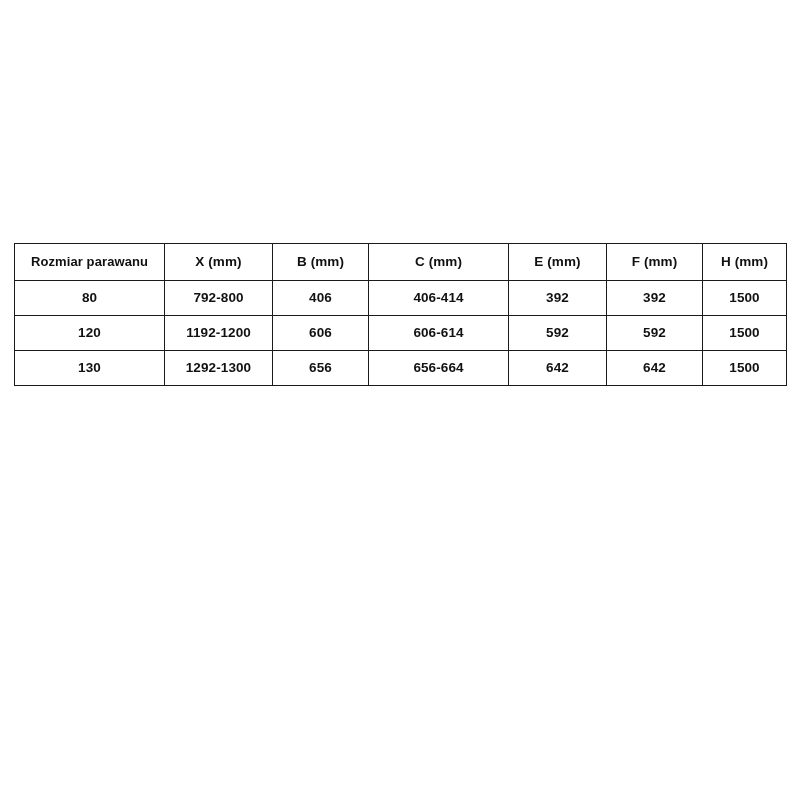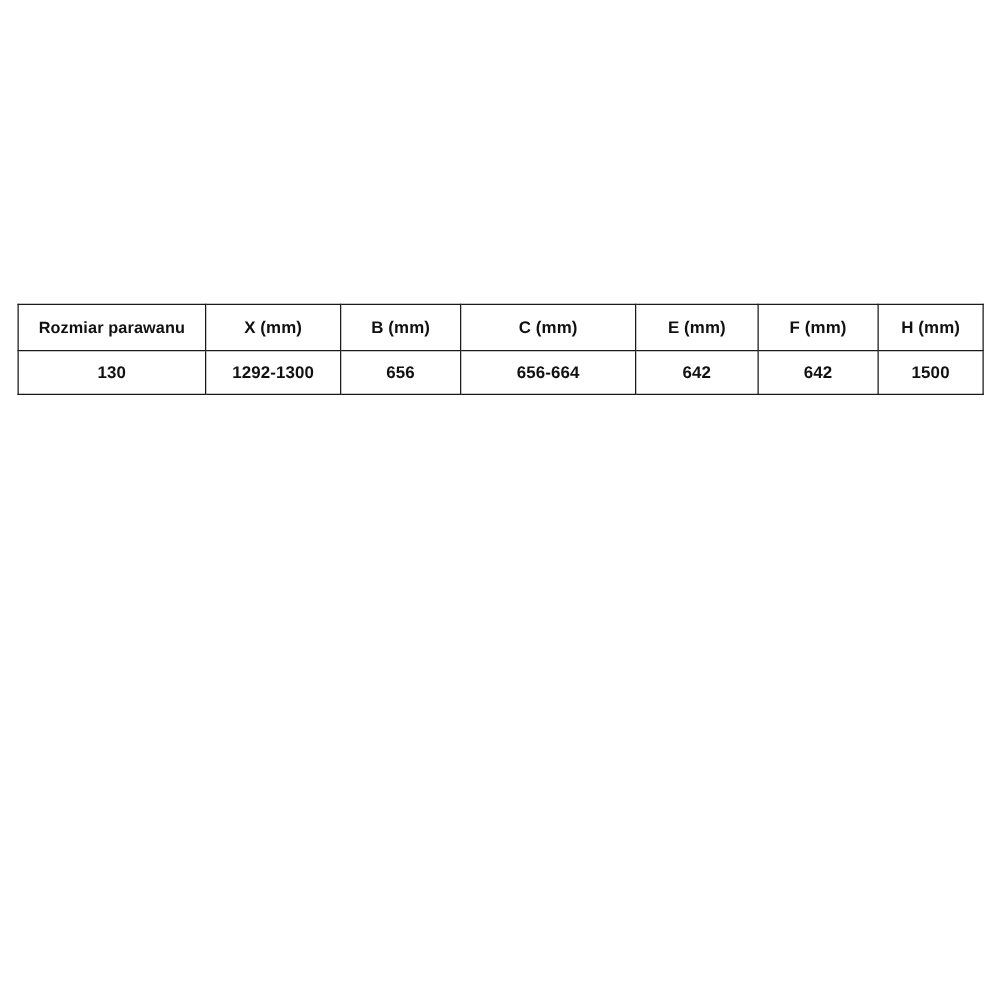--- a/index.html
+++ b/index.html
@@ -80,20 +80,38 @@
           <th>X (mm)</th>
           <th>B (mm)</th>
           <th>C (mm)</th>
           <th>E (mm)</th>
           <th>F (mm)</th>
           <th>H (mm)</th>
         </tr>
       </thead>
       <tbody>
         <tr>
+          <td>80</td>
+          <td>792-800</td>
+          <td>406</td>
+          <td>406-414</td>
+          <td>392</td>
+          <td>392</td>
+          <td>1500</td>
+        </tr>
+        <tr>
+          <td>120</td>
+          <td>1192-1200</td>
+          <td>606</td>
+          <td>606-614</td>
+          <td>592</td>
+          <td>592</td>
+          <td>1500</td>
+        </tr>
+        <tr>
           <td>130</td>
           <td>1292-1300</td>
           <td>656</td>
           <td>656-664</td>
           <td>642</td>
           <td>642</td>
           <td>1500</td>
         </tr>
       </tbody>
     </table>

